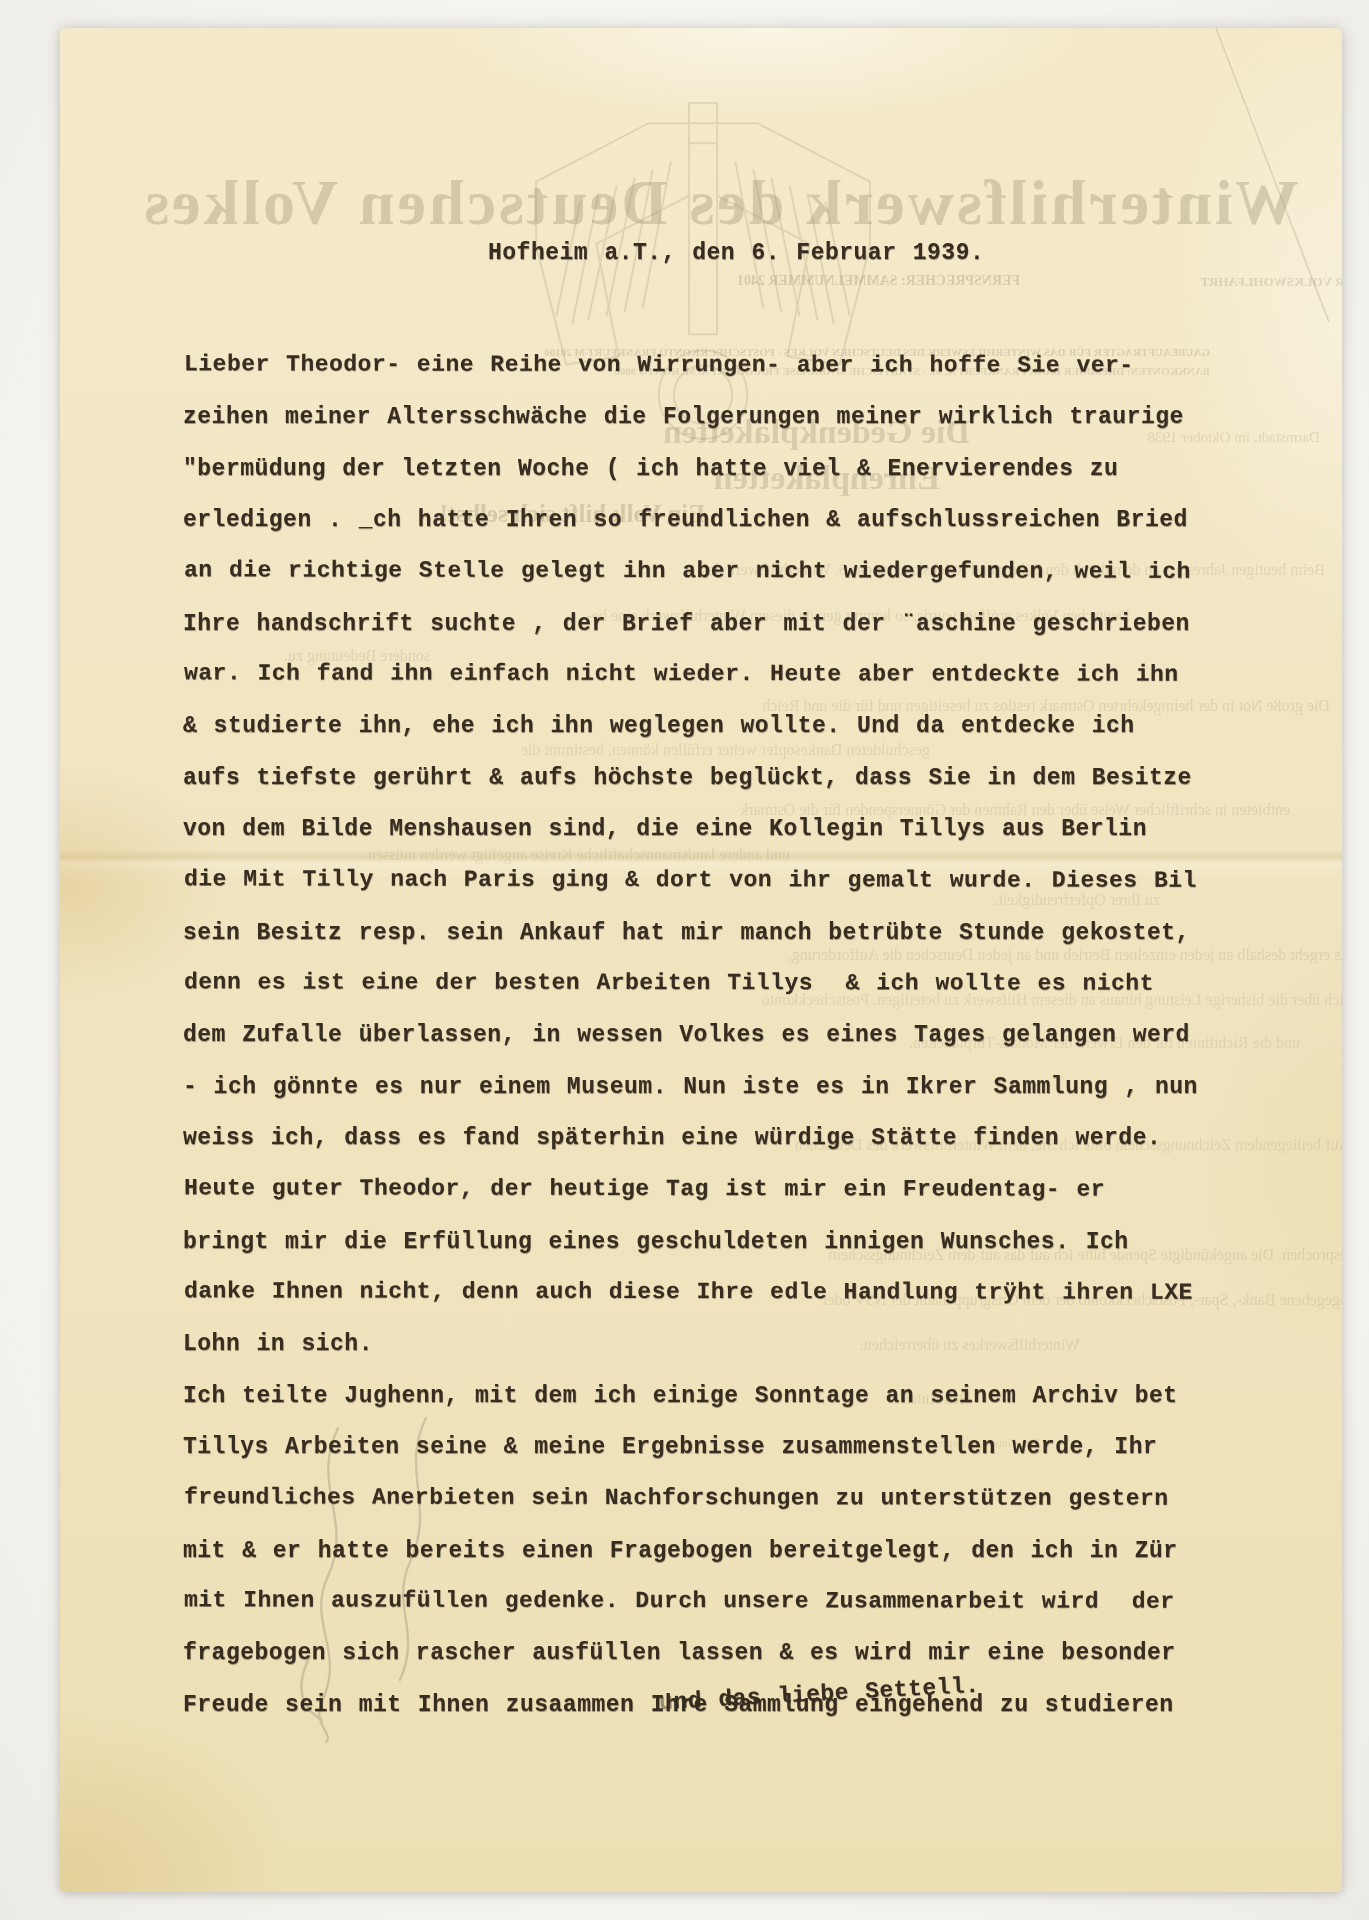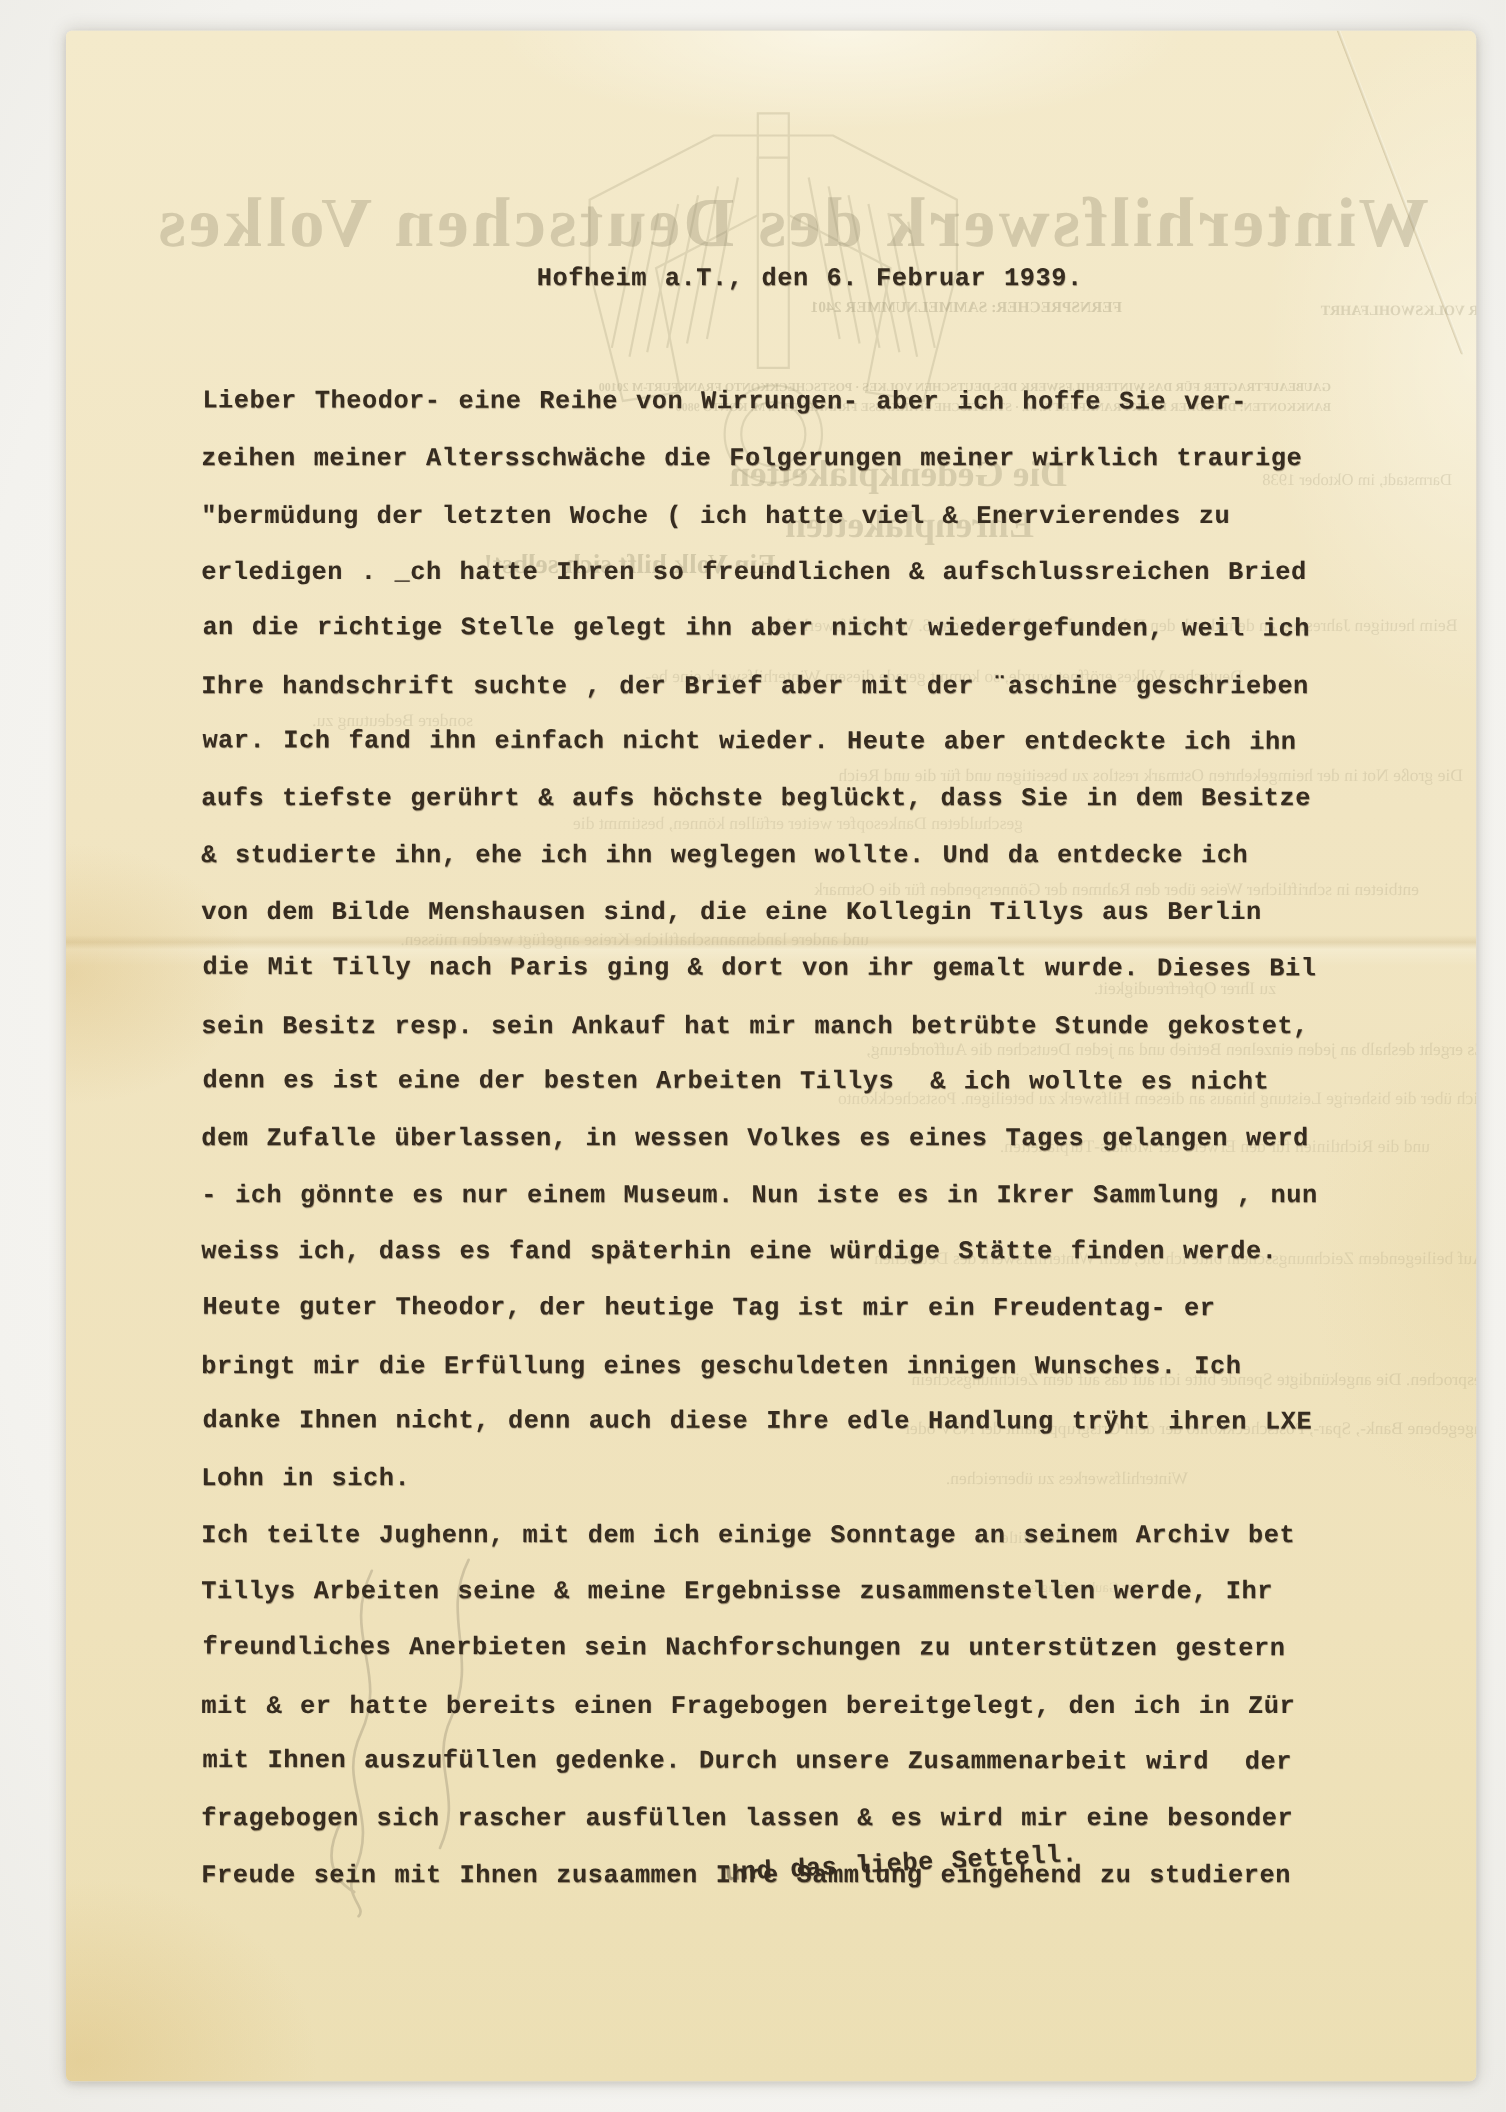--- a/index.html
+++ b/index.html
@@ -126,22 +126,22 @@
   <div class="tw dateline">Hofheim a.T., den 6. Februar 1939.</div>
 
   <div class="tw letter-body">
       <div class="tw-line">Lieber Theodor- eine Reihe von Wirrungen- aber ich hoffe Sie ver-</div>
       <div class="tw-line">zeihen meiner Altersschwäche die Folgerungen meiner wirklich traurige</div>
       <div class="tw-line">"bermüdung der letzten Woche ( ich hatte viel &amp; Enervierendes zu</div>
       <div class="tw-line">erledigen . _ch hatte Ihren so freundlichen &amp; aufschlussreichen Bried</div>
       <div class="tw-line">an die richtige Stelle gelegt ihn aber nicht wiedergefunden, weil ich</div>
       <div class="tw-line">Ihre handschrift suchte , der Brief aber mit der ¨aschine geschrieben</div>
       <div class="tw-line">war. Ich fand ihn einfach nicht wieder. Heute aber entdeckte ich ihn</div>
+      <div class="tw-line">&amp; studierte ihn, ehe ich ihn weglegen wollte. Und da entdecke ich</div>
       <div class="tw-line">aufs tiefste gerührt &amp; aufs höchste beglückt, dass Sie in dem Besitze</div>
-      <div class="tw-line">&amp; studierte ihn, ehe ich ihn weglegen wollte. Und da entdecke ich</div>
       <div class="tw-line">von dem Bilde Menshausen sind, die eine Kollegin Tillys aus Berlin</div>
       <div class="tw-line">die Mit Tilly nach Paris ging &amp; dort von ihr gemalt wurde. Dieses Bil</div>
       <div class="tw-line">sein Besitz resp. sein Ankauf hat mir manch betrübte Stunde gekostet,</div>
       <div class="tw-line">denn es ist eine der besten Arbeiten Tillys  &amp; ich wollte es nicht</div>
       <div class="tw-line">dem Zufalle überlassen, in wessen Volkes es eines Tages gelangen werd</div>
       <div class="tw-line">- ich gönnte es nur einem Museum. Nun iste es in Ikrer Sammlung , nun</div>
       <div class="tw-line">weiss ich, dass es fand späterhin eine würdige Stätte finden werde.</div>
       <div class="tw-line">Heute guter Theodor, der heutige Tag ist mir ein Freudentag- er</div>
       <div class="tw-line">bringt mir die Erfüllung eines geschuldeten innigen Wunsches. Ich</div>
       <div class="tw-line">danke Ihnen nicht, denn auch diese Ihre edle Handlung trÿht ihren LXE</div>

